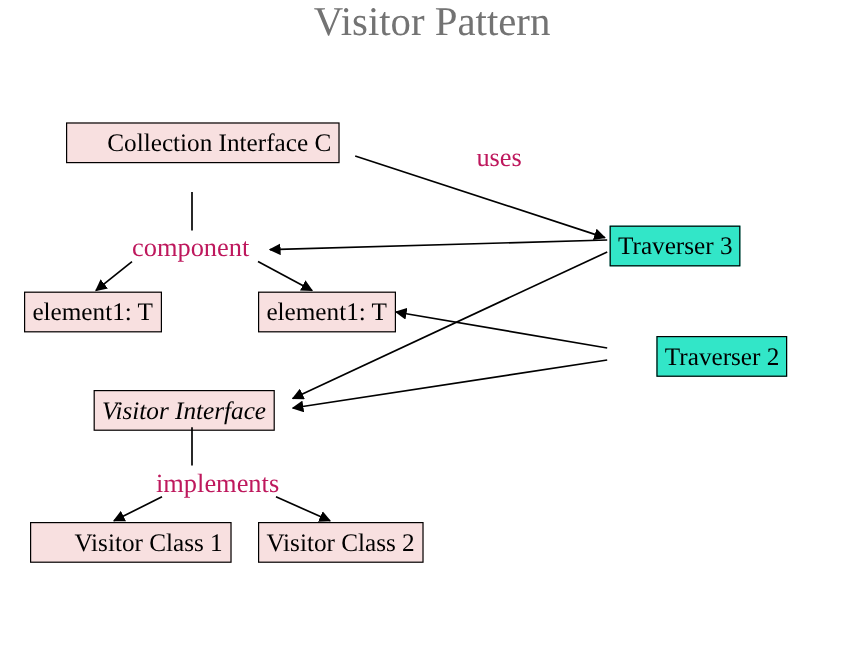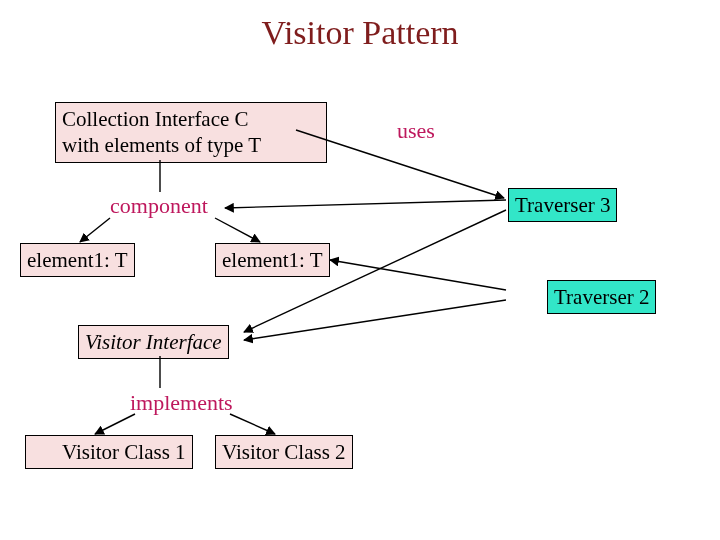--- a/index.html
+++ b/index.html
@@ -7,26 +7,26 @@
     padding: 0;
     width: 720px;
     height: 540px;
     background: #fff;
     font-family: "Times New Roman", Times, serif;
     position: relative;
     overflow: hidden;
   }
   .title {
     position: absolute;
-    top: 14px;
+    top: 0;
     left: 0;
     width: 720px;
     text-align: center;
     font-size: 34px;
-    color: #7f1d1d;
+    color: #737373;
   }
   .box {
     position: absolute;
     border: 1px solid #000;
     font-size: 21px;
     line-height: 1.25;
     padding: 3px 6px;
     box-sizing: border-box;
   }
   .pink  { background: #f8e0e0; }
@@ -41,23 +41,22 @@
     left: 0; top: 0;
     width: 720px; height: 540px;
     pointer-events: none;
   }
 </style>
 </head>
 <body>
 
 <div class="title">Visitor Pattern</div>
 
-<div class="box pink" style="left:55px; top:102px; width:272px;">
+<div class="box pink" style="left:55px; top:102px; width:228px;text-align:right;">
   <div>Collection Interface C</div>
-  <div>with elements of type T</div>
 </div>
 
 <div class="label" style="left:397px; top:118px;">uses</div>
 
 <div class="label" style="left:110px; top:193px;">component</div>
 
 <div class="box green" style="left:508px; top:188px;">Traverser 3</div>
 
 <div class="box pink" style="left:20px; top:243px;">element1: T</div>
 <div class="box pink" style="left:215px; top:243px;">element1: T</div>

